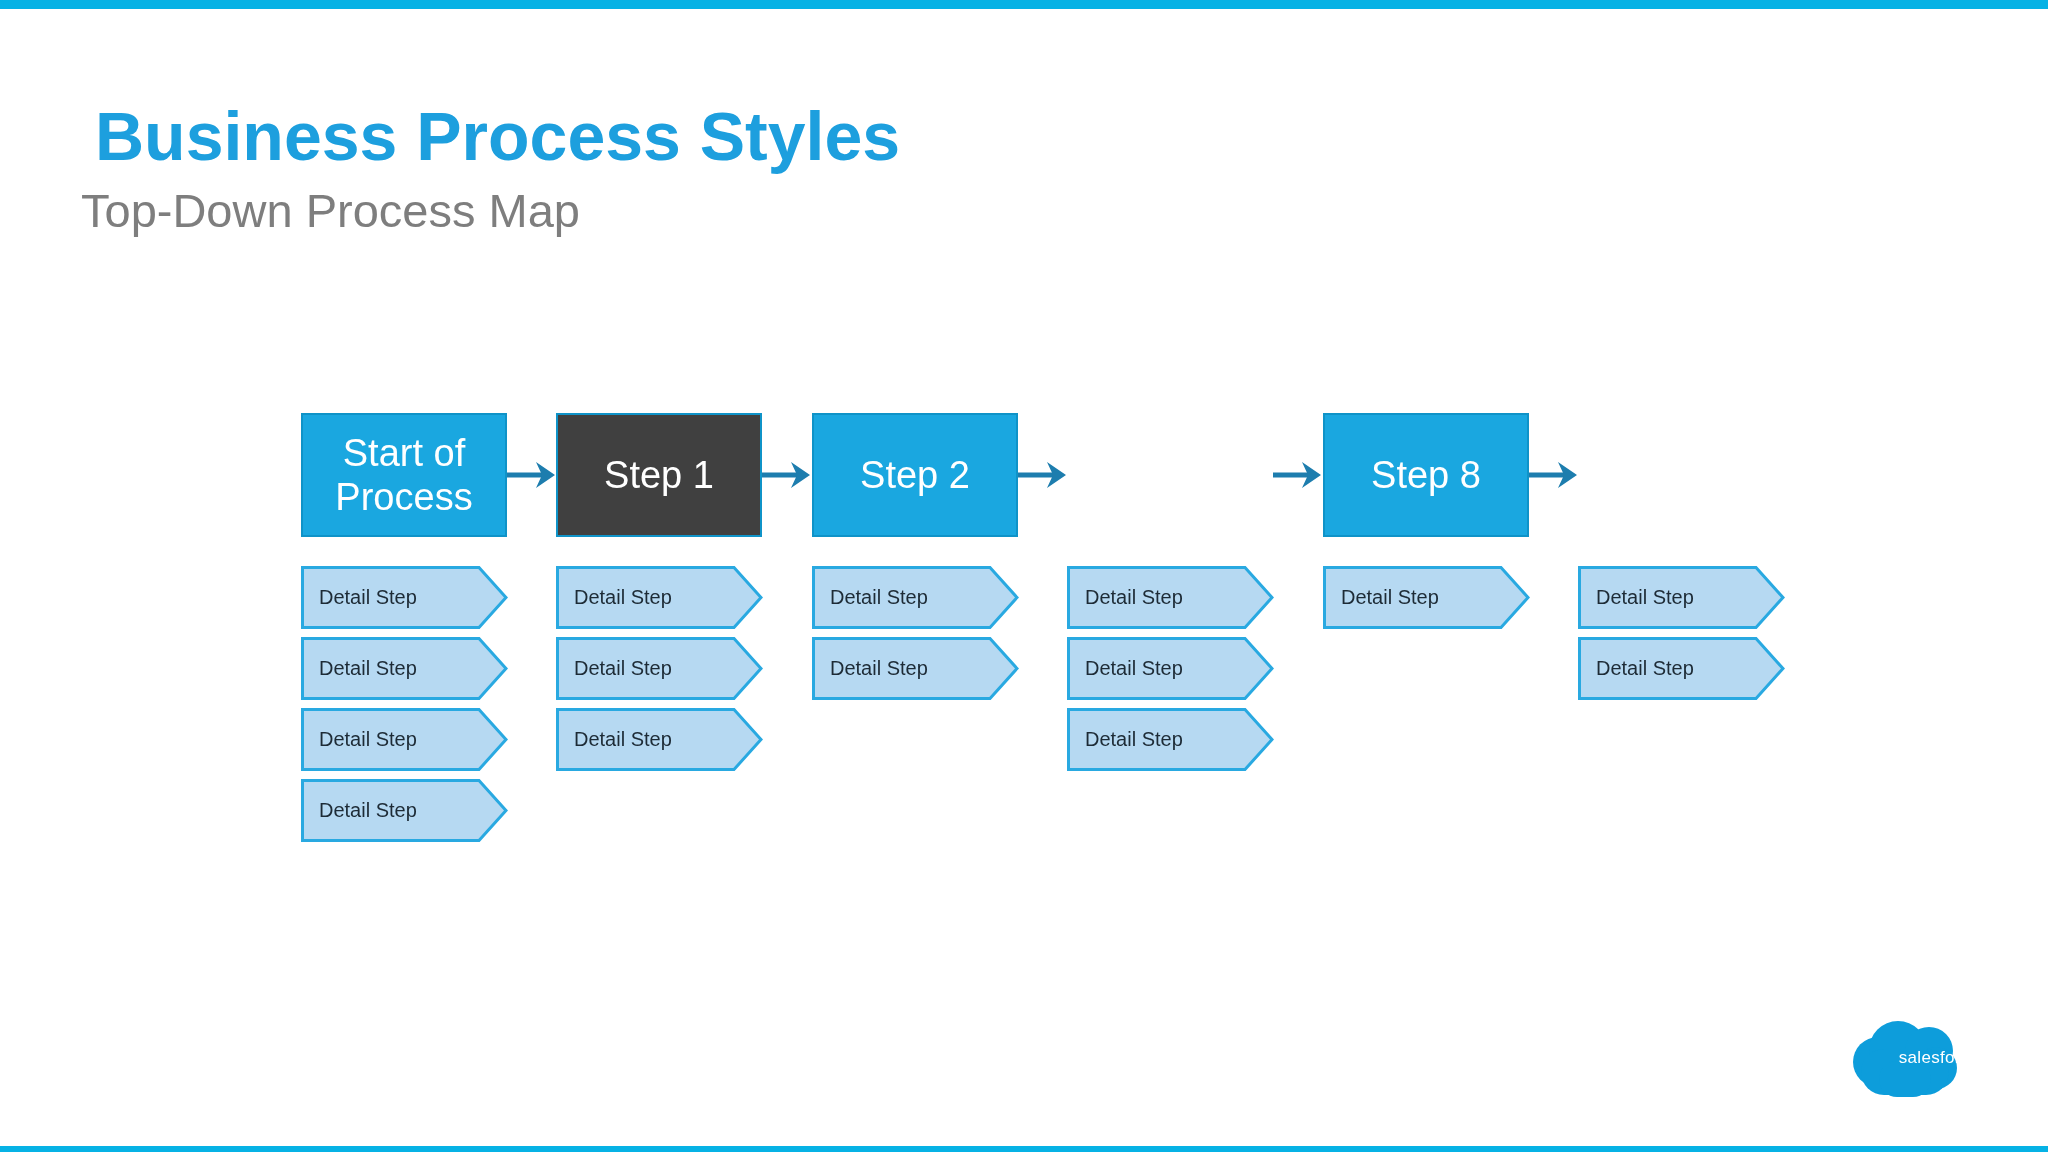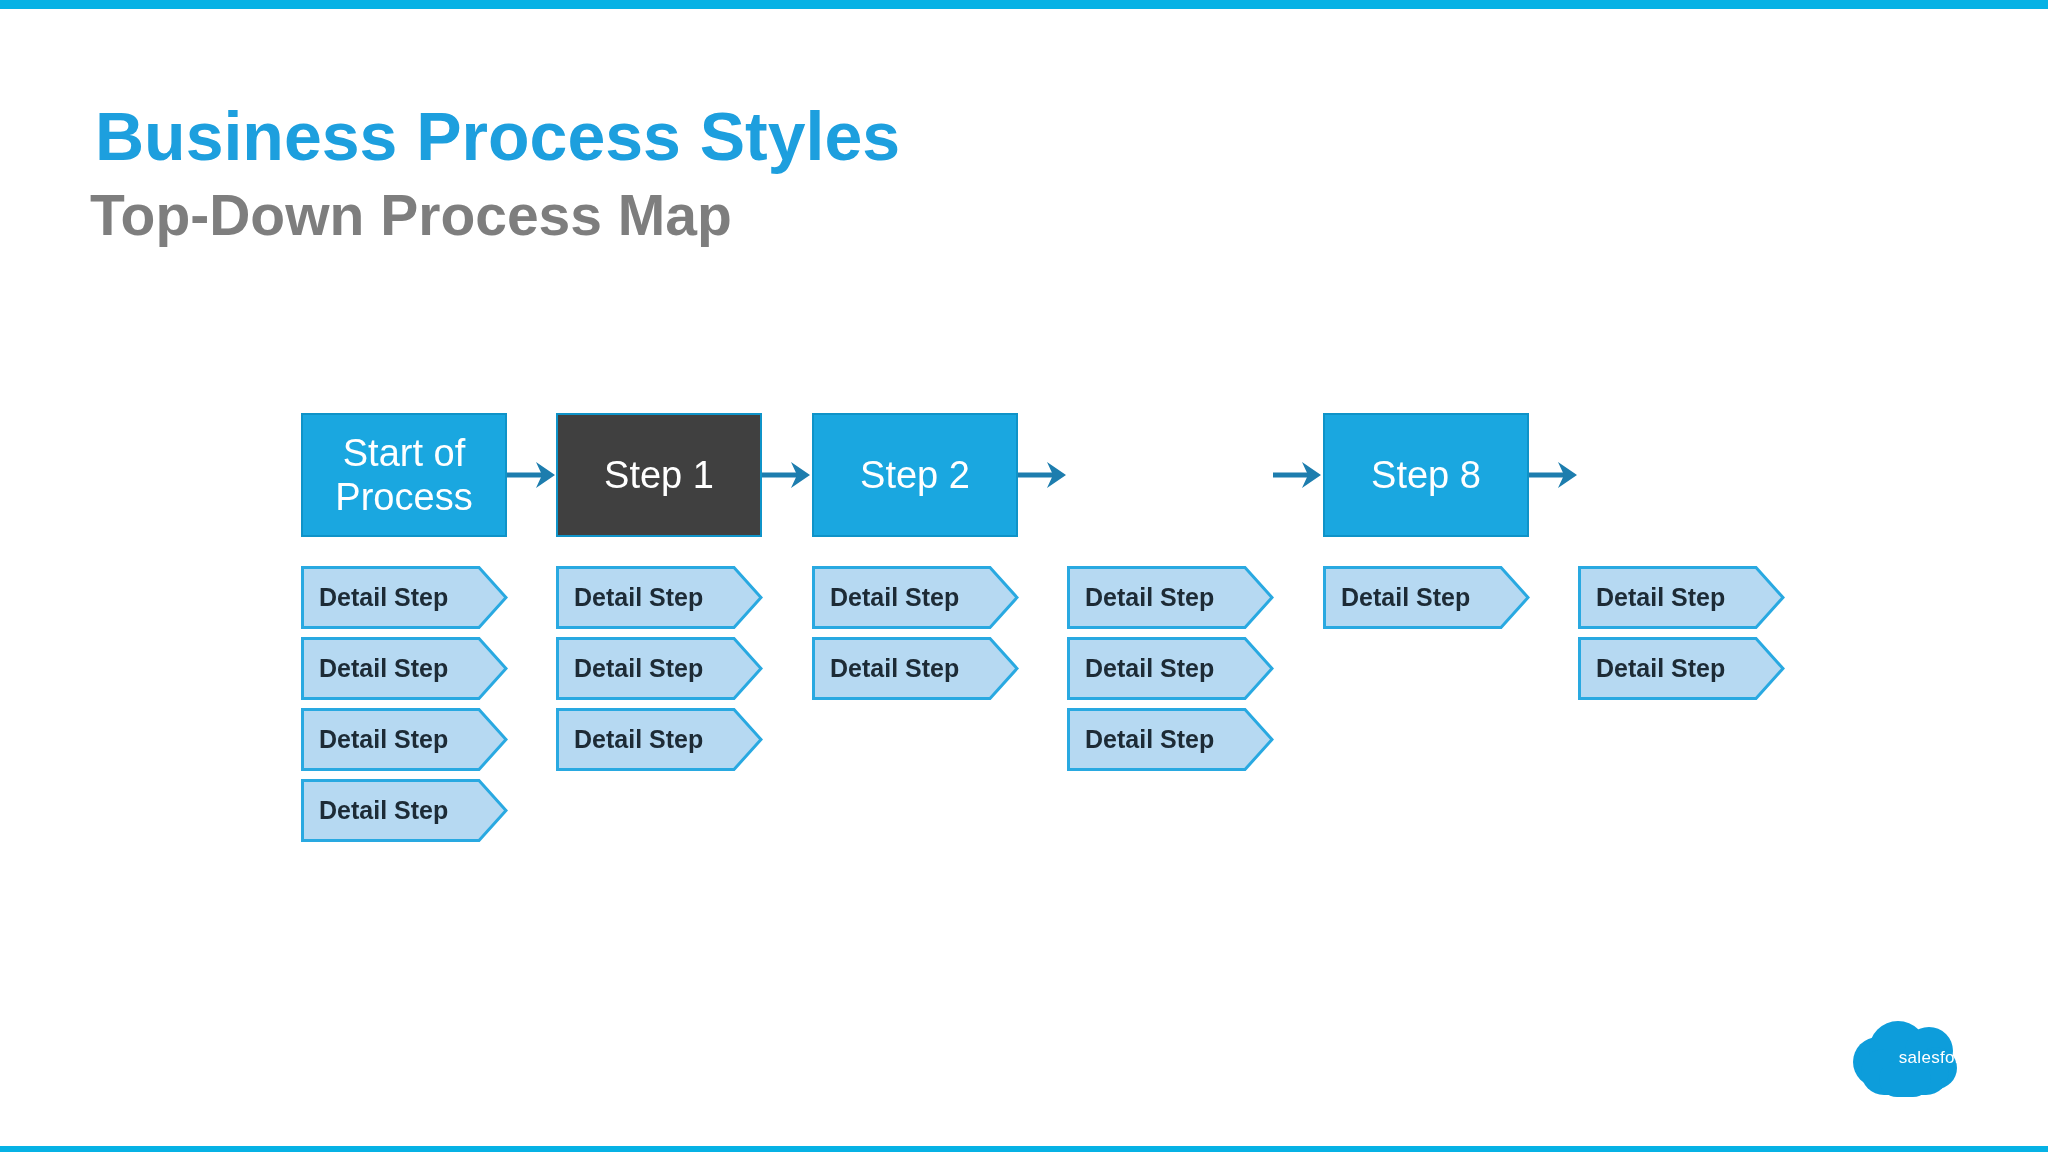--- a/index.html
+++ b/index.html
@@ -14,38 +14,38 @@
     position: absolute; left: 0; width: 2048px; height: 9px;
   }
   .accent-bar.top { top: 0; }
   .accent-bar.bottom { bottom: 0; height: 6px; }
   .slide-title {
     position: absolute; left: 95px; top: 101px;
     font-size: 68px; line-height: 1.05; font-weight: 700;
     letter-spacing: 0px;
   }
   .slide-subtitle {
-    position: absolute; left: 90px; top: 186px;
-    font-size: 57px; line-height: 1.05; font-weight: 700;
+    position: absolute; left: 81px; top: 186px;
+    font-size: 47px; line-height: 1.05; font-weight: 400;
   }
   #flow { position: absolute; left: 0; top: 0; width: 2048px; height: 1152px; padding-left: 44px; }
   .step-col { position: absolute; top: 413px; width: 206px; height: 520px; }
   .step-box {
     position: absolute; left: 0; top: 0; width: 206px; height: 124px;
     box-sizing: border-box;
     display: flex; align-items: center; justify-content: center;
     text-align: center;
     font-size: 38px; line-height: 1.16; font-weight: 400;
   }
   .detail-step { position: absolute; width: 207px; height: 63px; }
   .detail-step svg { position: absolute; left: 0; top: 0; }
   .detail-label {
     position: absolute; left: 18px; top: 0; width: 160px; height: 63px;
     display: flex; align-items: center; justify-content: flex-start;
-    font-size: 25px; font-weight: 700; white-space: nowrap;
+    font-size: 20px; font-weight: 400; white-space: nowrap;
   }
   .flow-arrow { position: absolute; top: 455px; width: 52px; height: 40px; }
   
   .sf-logo { position: absolute; left: 1853px; top: 1021px; width: 104px; height: 76px; }
   .sf-logo .lobe { position: absolute; border-radius: 50%; }
   .sf-wordmark {
     position: absolute; left: 0; top: 27px; width: 100px;
     text-align: center; color: #ffffff;
     font-size: 17px; letter-spacing: 0.3px; font-weight: 400; padding-left: 36px;
   }

